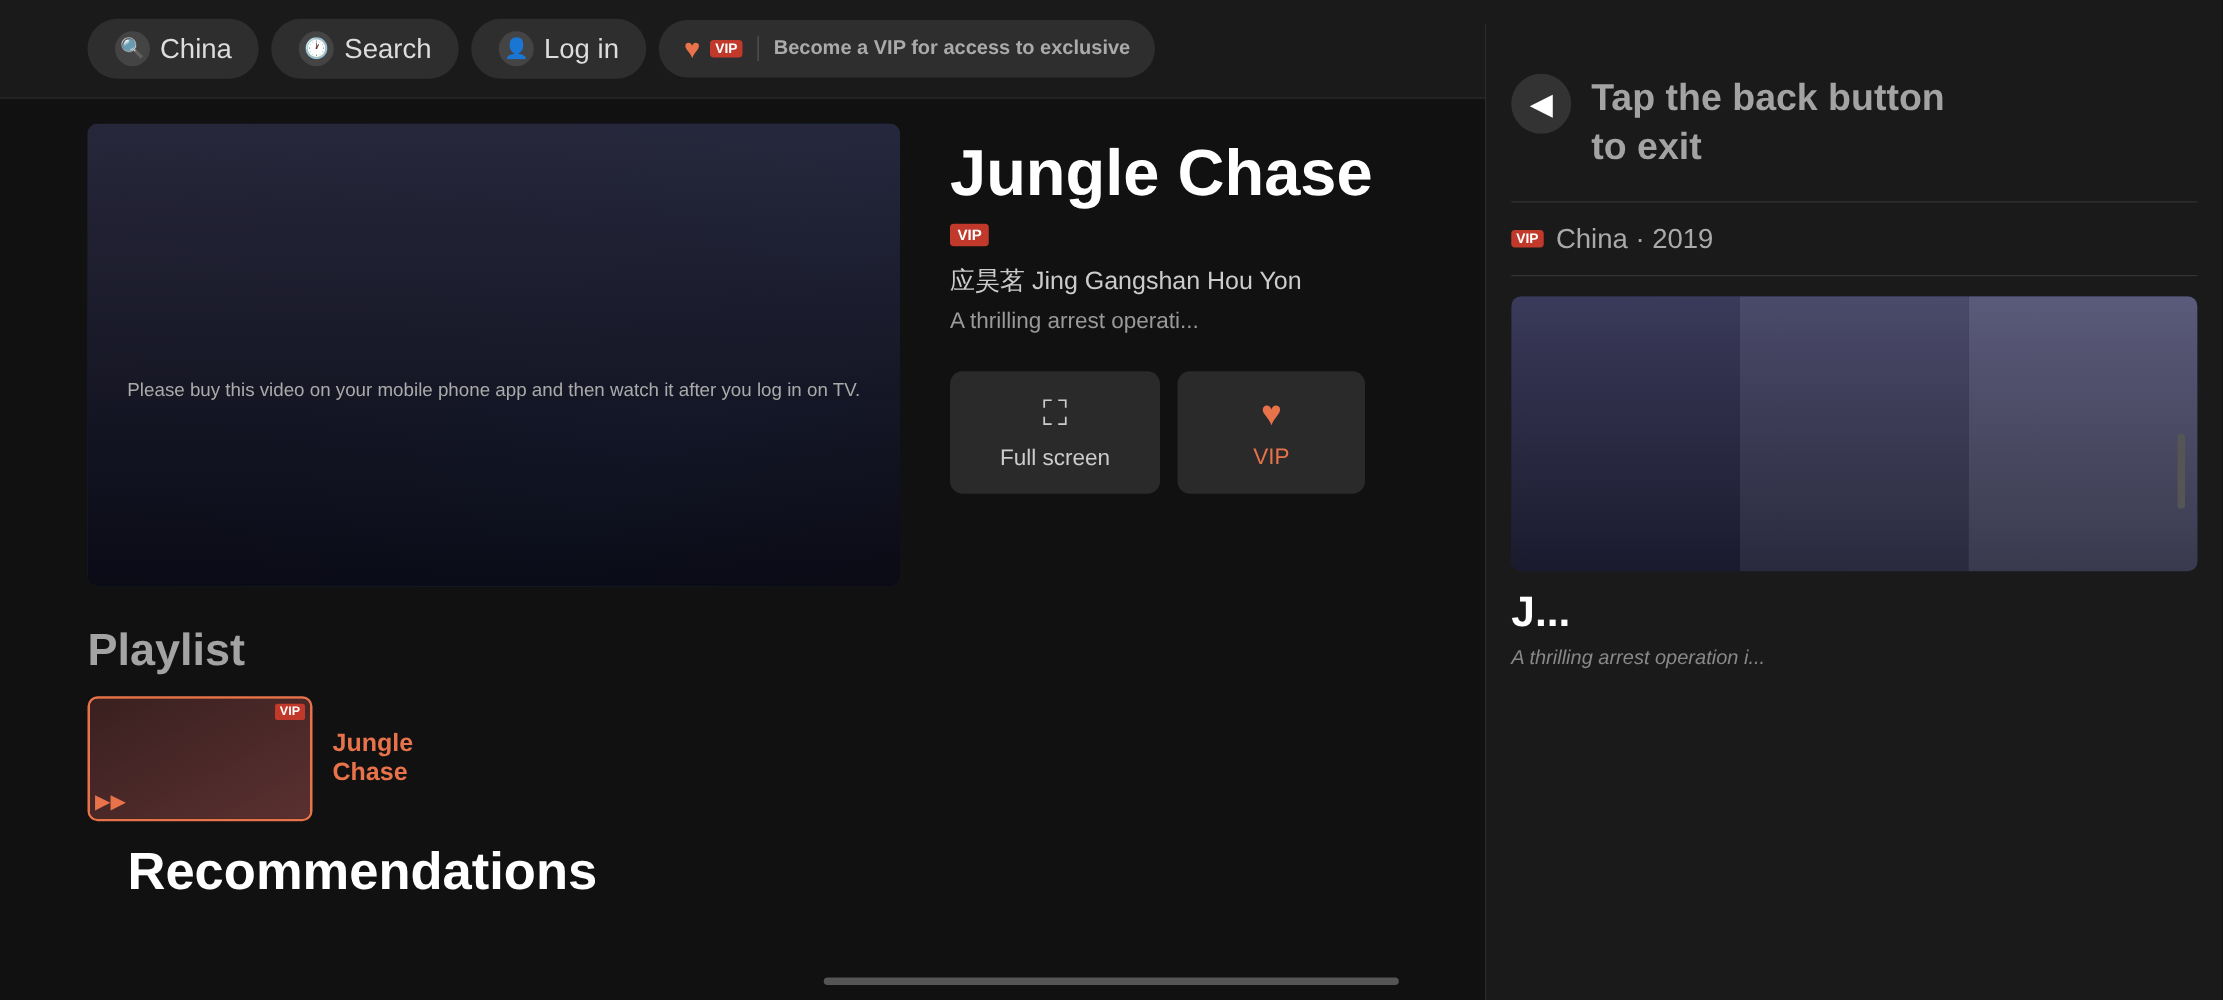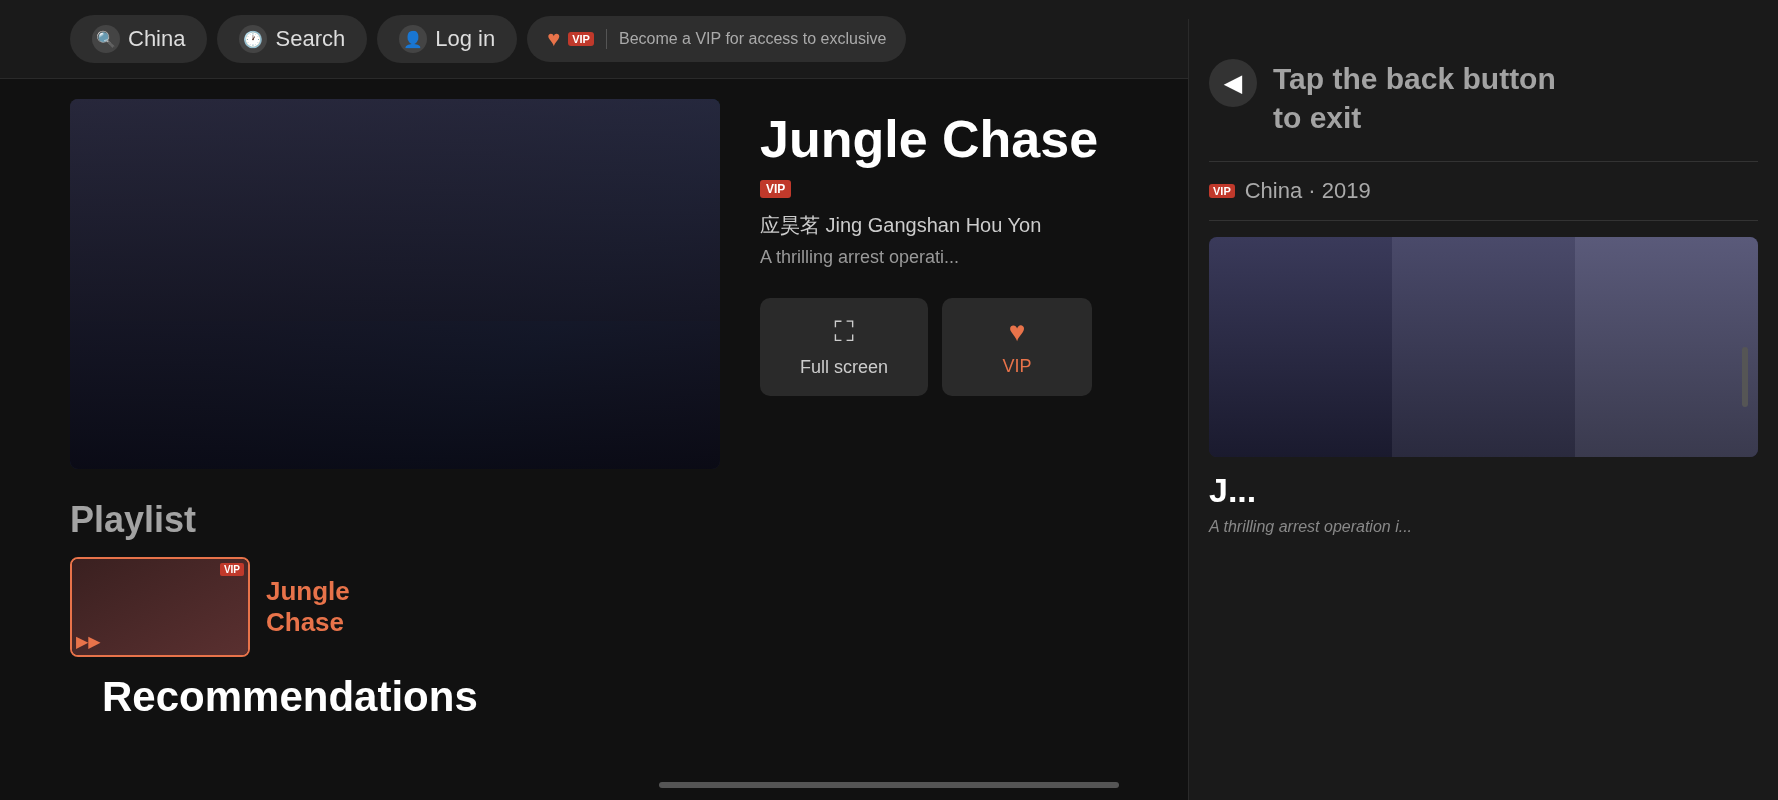--- a/index.html
+++ b/index.html
@@ -298,21 +298,21 @@
       padding: 1px 4px;
     }
     .playlist-playing-icon {
       position: absolute;
       bottom: 4px;
       left: 4px;
       color: #e8734a;
       font-size: 16px;
     }
     .playlist-item-title {
-      font-size: 26px;
+      font-size: 20px;
       color: #e8734a;
       font-weight: bold;
     }
 
     
     .recommendations-section {
       padding: 16px 70px 0;
       margin-left: 32px;
     }
     .recommendations-title {
@@ -346,29 +346,30 @@
     <span>Search</span>
   </button>
   <button class="nav-btn">
     <div class="icon-circle">👤</div>
     <span>Log in</span>
   </button>
   <div class="vip-banner">
     <span class="vip-heart">♥</span>
     <span class="vip-label-small">VIP</span>
     <span style="width:1px;height:20px;background:#555;display:inline-block;margin:0 4px;"></span>
-    <span style="font-size:16px;color:#aaa;">Become a VIP for access to exclusive</span>
+    <span style="font-size:16px;color:#aaa;font-weight:bold;">Become a VIP for access to exclusive</span>
   </div>
 </div>
 
 <div class="main-content">
 
   <div class="video-container">
     <div class="video-bg-figures"></div>
     <div class="video-bg-img"></div>
+    <div class="video-message">Please buy this video on your mobile phone app and then watch it after you log in on TV.</div>
   </div>
 
   <div class="video-info">
     <h1 class="show-title">Jungle Chase</h1>
     <span class="vip-badge">VIP</span>
     <div class="cast-line">应昊茗   Jing Gangshan   Hou Yon</div>
     <div class="description">A thrilling arrest operati...</div>
 
     <div class="action-buttons">
       <button class="action-btn">

